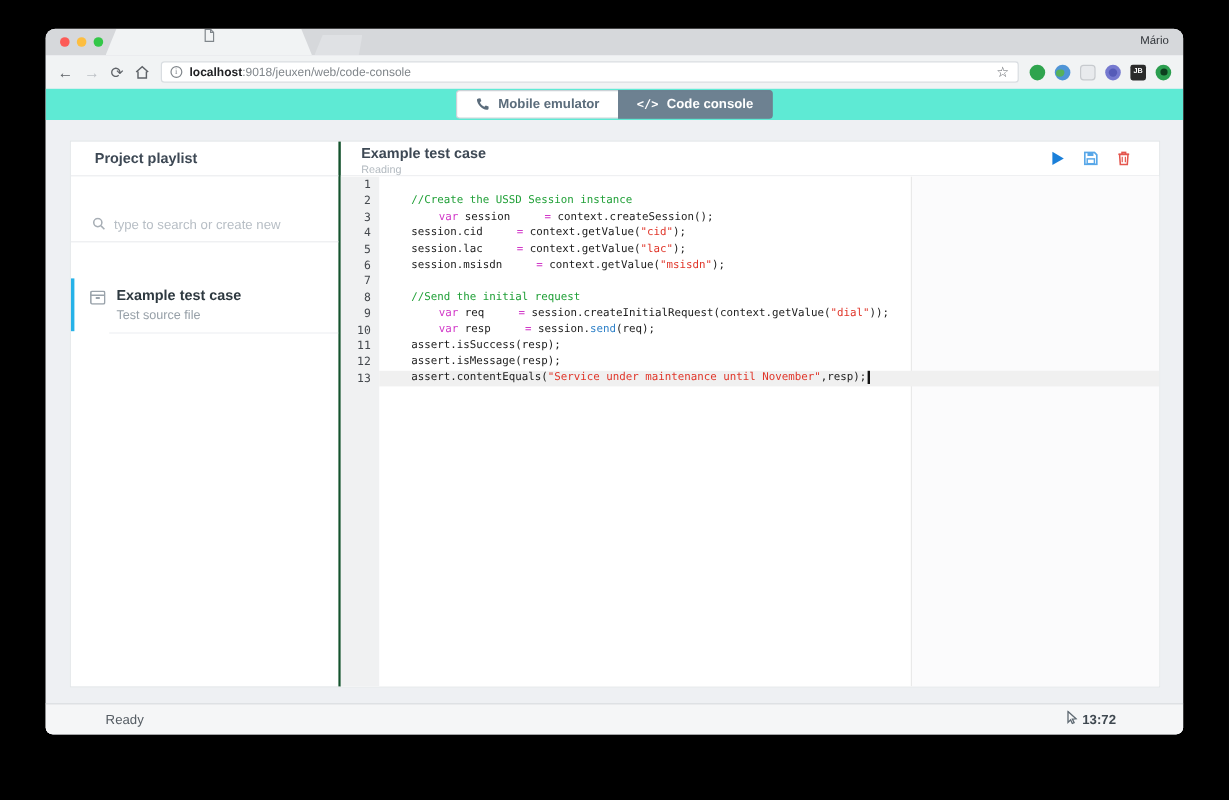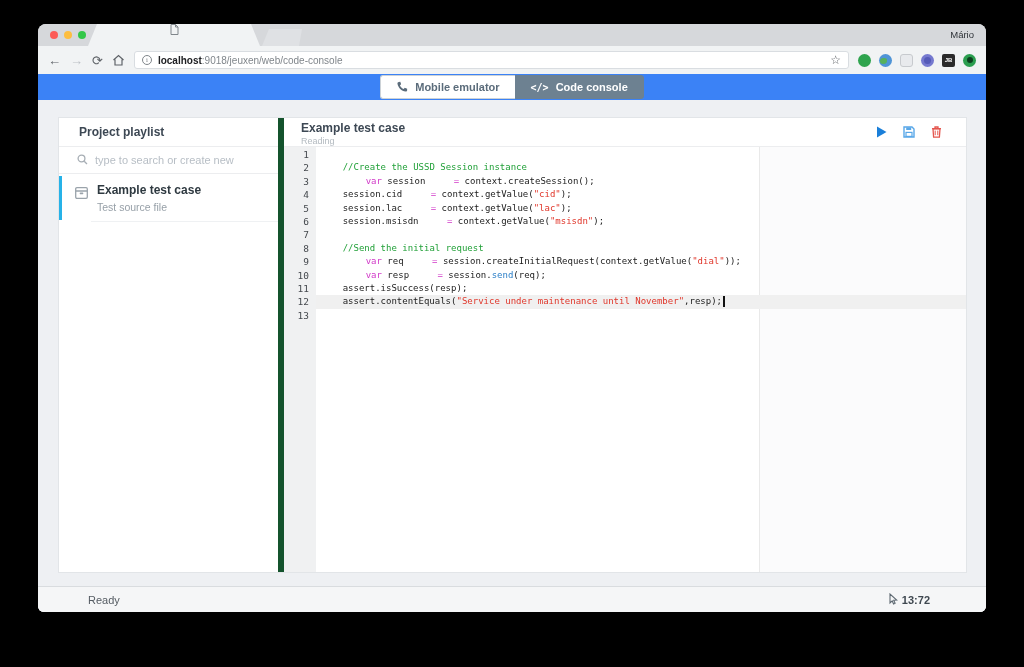--- a/index.html
+++ b/index.html
@@ -43,35 +43,35 @@
   .ext-cube { background:#e8eaed; border:1px solid #c7cace; border-radius:3px; }
   .ext-purple { background:#7579cf; }
   .ext-purple::after { content:""; position:absolute; inset:3px; border-radius:50%; background:#555bb8; }
   .ext-jb { background:#2b2b2b; border-radius:2px; display:flex; align-items:center; justify-content:center;
             color:#fff; font-size:6px; font-weight:bold; }
   .ext-avatar { background:#2b9e4f; }
   .ext-avatar::after { content:""; position:absolute; inset:3.5px; border-radius:50%; background:#0d3f1e; }
 
   
   .app { position:relative; flex:1; background:#eef0f3; }
-  .toggle-band { position:absolute; left:0; top:0; right:0; height:26px; background:#3b82f6;
+  .toggle-band { position:absolute; left:0; top:0; right:0; height:26px; background:#5eead4;
                  display:flex; align-items:center; justify-content:center; }
   .seg { height:24px; display:flex; align-items:center; gap:7px; padding:0 15px;
          font-size:11px; font-weight:bold; }
   .seg-mobile { background:#fff; border:1px solid #ccd2d7; border-right:none; border-radius:3px 0 0 3px; color:#5b6c7b; }
   .seg-code { background:#6d8191; border:1px solid #6d8191; border-radius:0 3px 3px 0; color:#fff; }
   .seg-icon { display:flex; align-items:center; }
   .code-glyph { font-family:"DejaVu Sans Mono", monospace; font-size:10px; font-weight:bold; }
 
   
   .panel { position:absolute; left:20px; top:43px; width:909px; height:456px; background:#fff;
            border:1px solid #e2e5e8; display:flex; }
 
   
-  .sidebar { width:225px; flex:none; border-right:6px solid #14532d; display:flex; flex-direction:column; }
+  .sidebar { width:225px; flex:none; border-right:2px solid #14532d; display:flex; flex-direction:column;gap:28px; }
   .sidebar-header { height:29px; flex:none; display:flex; align-items:center; padding-left:20px;
                     border-bottom:1px solid #ecedef; font-size:12px; font-weight:bold; color:#3d4854; }
   .search-row { height:27px; flex:none; display:flex; align-items:center; gap:7px; padding-left:18px;
                 border-bottom:1px solid #ecedef; }
   .search-ph { font-size:11px; color:#b7bec5; }
   .list { flex:1; overflow:hidden; }
   .list-item { position:relative; padding:9px 10px 9px 38px; }
   .list-item::before { content:""; position:absolute; left:0; top:2px; bottom:2px; width:3px; background:var(--accent,#26b2e8); }
   .list-item::after { content:""; position:absolute; left:32px; right:0; bottom:0; border-bottom:1px solid #eff1f3; }
   .item-icon { position:absolute; left:16px; top:11px; }
@@ -253,20 +253,21 @@
                 <div class="code-line"><span class="tok-d">    </span><span class="tok-c">//Create the USSD Session instance</span></div>
                 <div class="code-line"><span class="tok-d">    </span><span class="tok-k">var</span><span class="tok-d"> session </span><span class="tok-k">=</span><span class="tok-d"> context.createSession();</span></div>
                 <div class="code-line"><span class="tok-d">    session.cid </span><span class="tok-k">=</span><span class="tok-d"> context.getValue(</span><span class="tok-s">"cid"</span><span class="tok-d">);</span></div>
                 <div class="code-line"><span class="tok-d">    session.lac </span><span class="tok-k">=</span><span class="tok-d"> context.getValue(</span><span class="tok-s">"lac"</span><span class="tok-d">);</span></div>
                 <div class="code-line"><span class="tok-d">    session.msisdn </span><span class="tok-k">=</span><span class="tok-d"> context.getValue(</span><span class="tok-s">"msisdn"</span><span class="tok-d">);</span></div>
                 <div class="code-line"></div>
                 <div class="code-line"><span class="tok-d">    </span><span class="tok-c">//Send the initial request</span></div>
                 <div class="code-line"><span class="tok-d">    </span><span class="tok-k">var</span><span class="tok-d"> req </span><span class="tok-k">=</span><span class="tok-d"> session.createInitialRequest(context.getValue(</span><span class="tok-s">"dial"</span><span class="tok-d">));</span></div>
                 <div class="code-line"><span class="tok-d">    </span><span class="tok-k">var</span><span class="tok-d"> resp </span><span class="tok-k">=</span><span class="tok-d"> session.</span><span class="tok-b">send</span><span class="tok-d">(req);</span></div>
                 <div class="code-line"><span class="tok-d">    assert.isSuccess(resp);</span></div>
+                <div class="code-line"><span class="tok-d">    assert.isMessage(resp);</span></div>
                 <div class="code-line active"><span class="tok-d">    assert.contentEquals(</span><span class="tok-s">"Service under maintenance until November"</span><span class="tok-d">,resp);</span><span class="caret"></span></div>
               </div>
           </div>
         </div>
 
       </div>
 
       <div class="statusbar">
         <span class="status-left">Ready</span>
         <span class="status-right">

